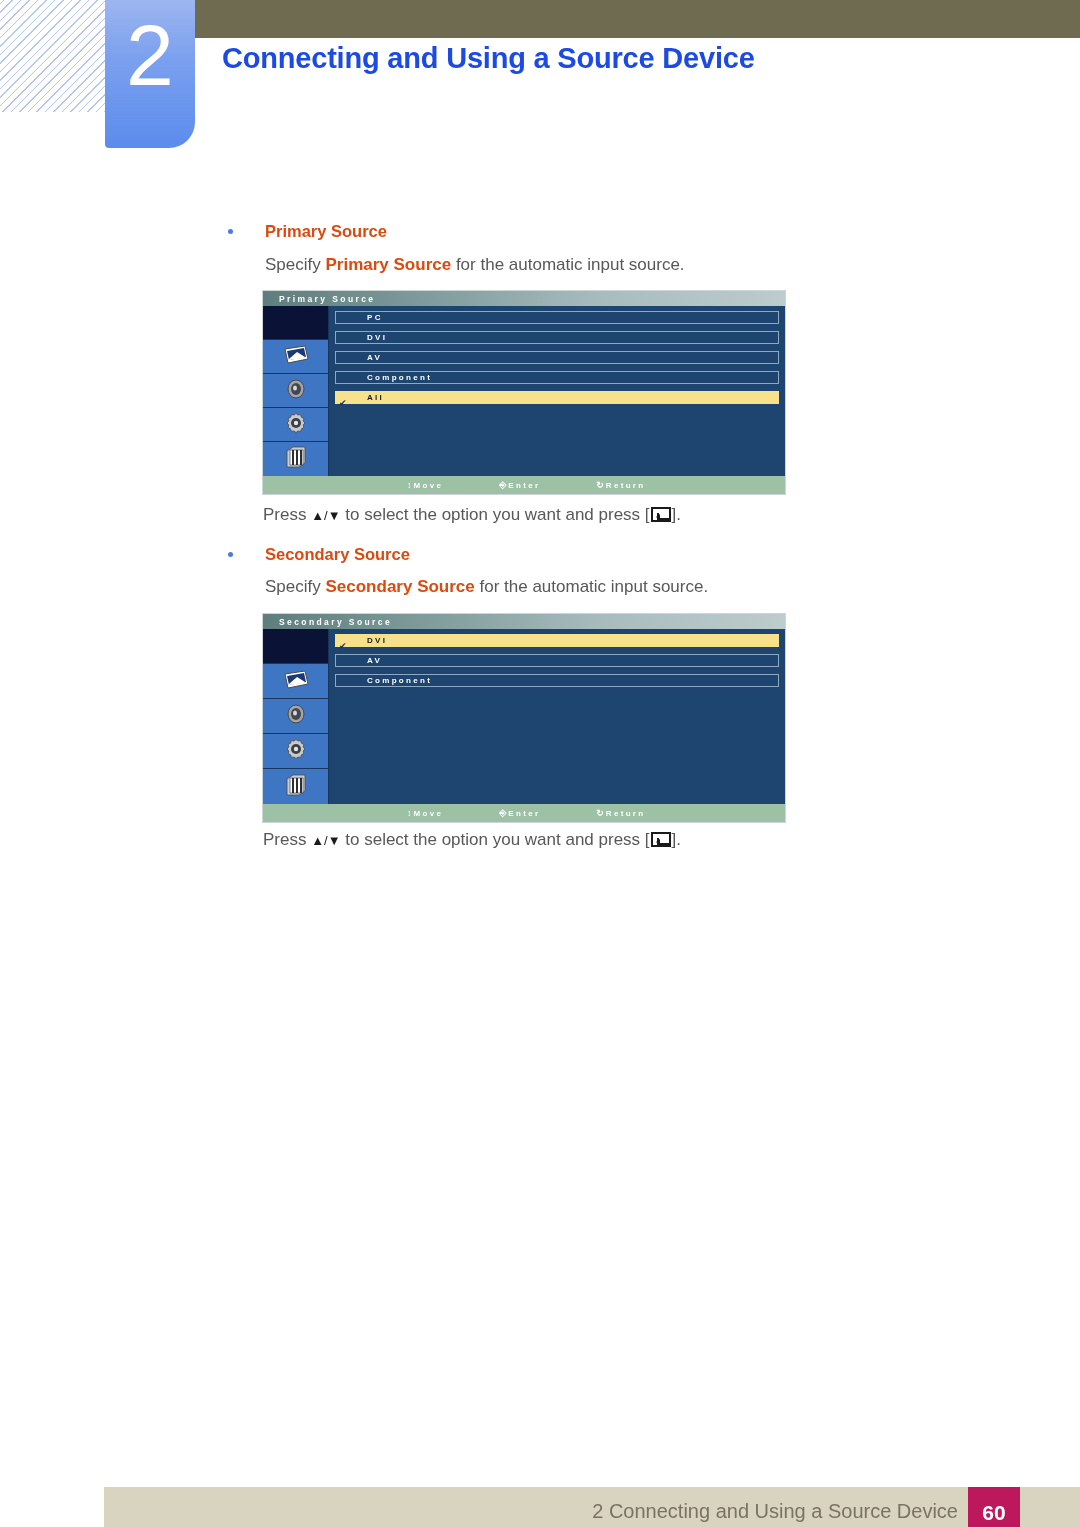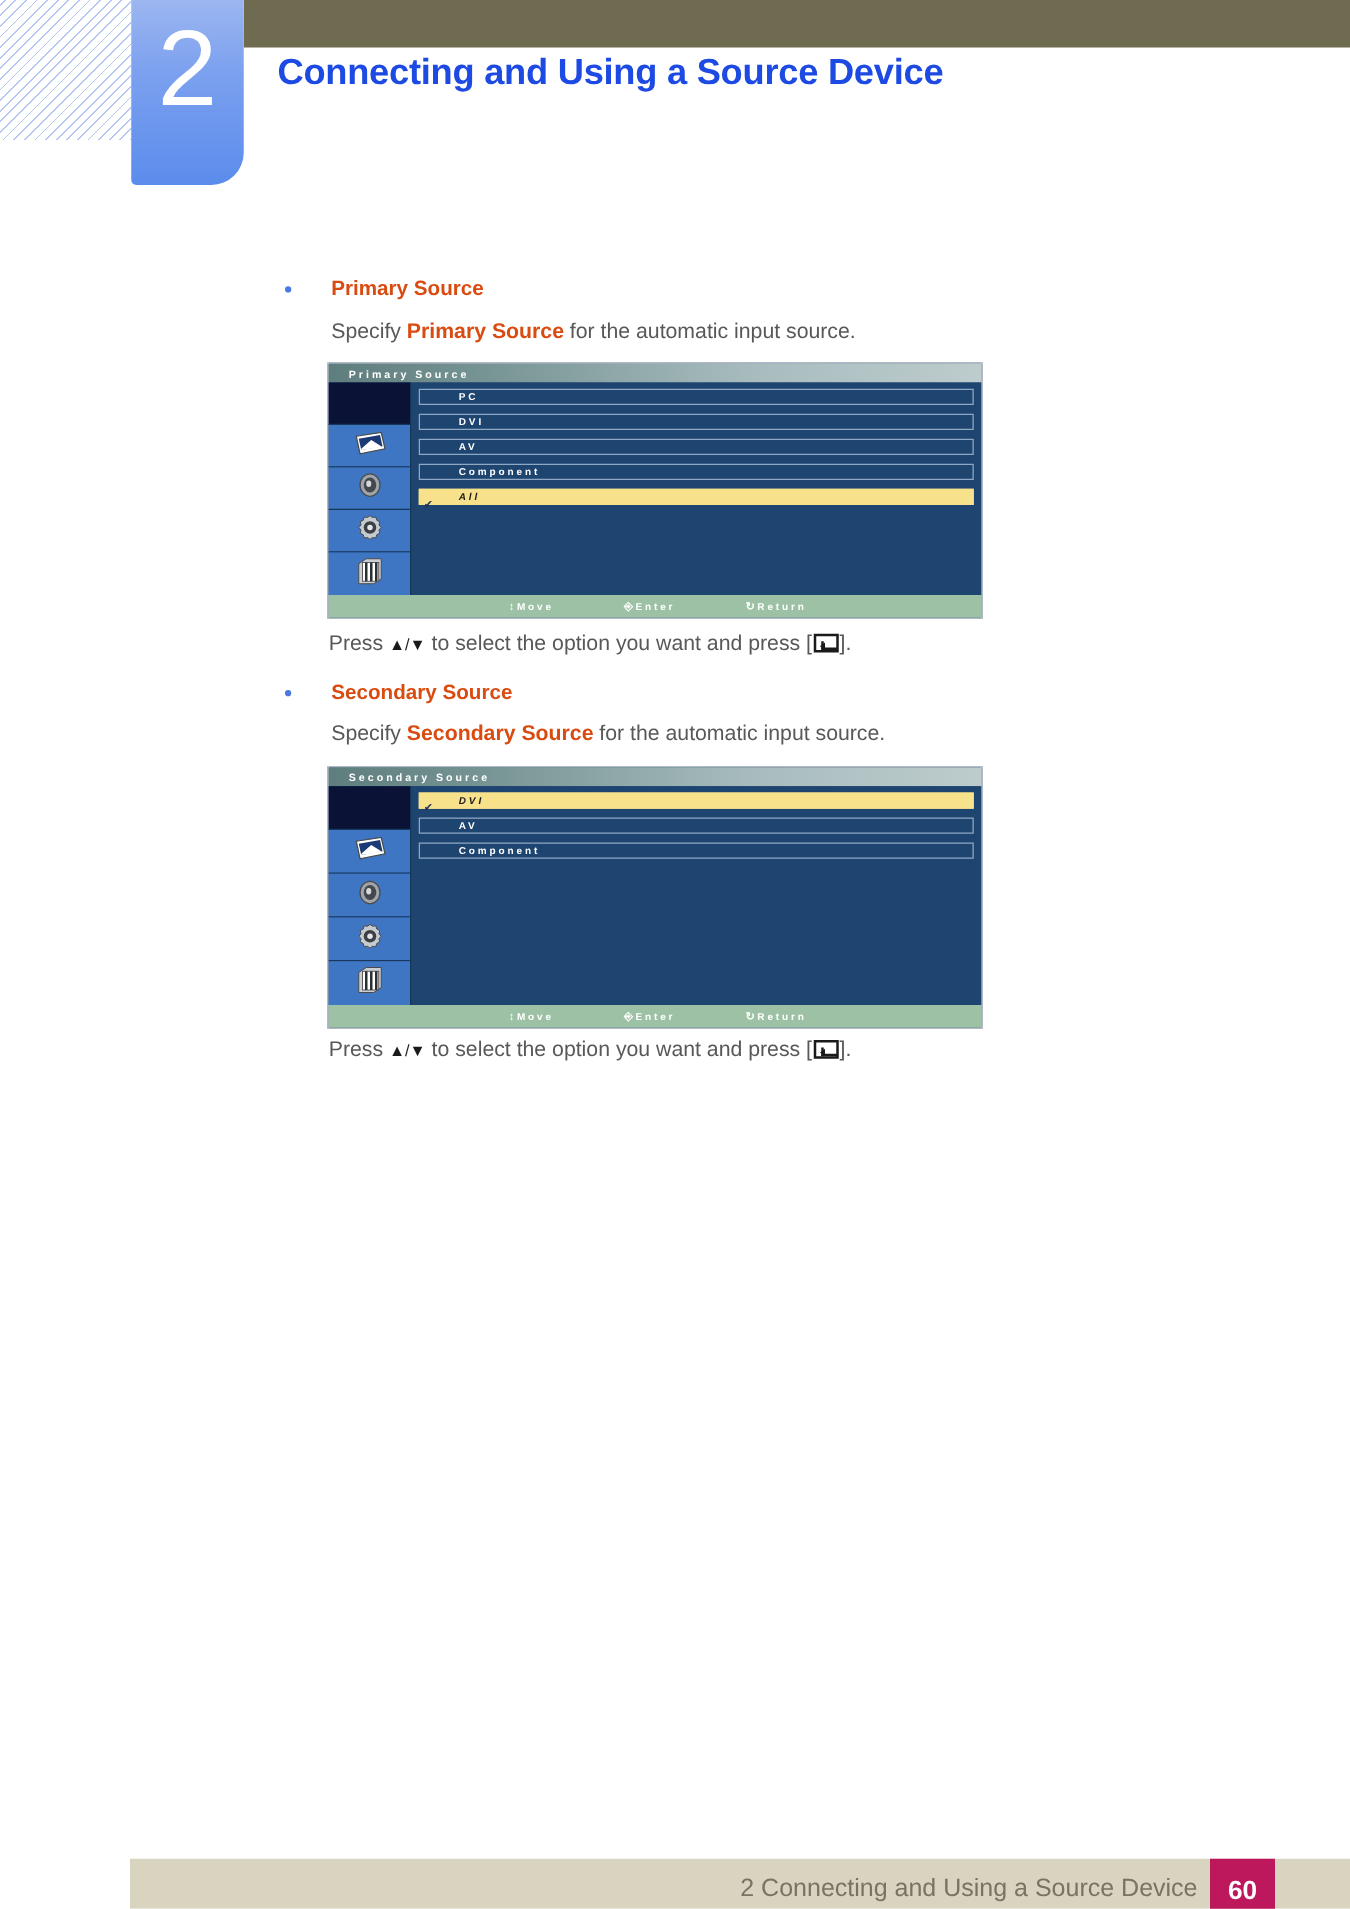--- a/index.html
+++ b/index.html
@@ -199,21 +199,21 @@
     position: relative;
   }
   .osd-row.selected .chip::after {
     content: "\2714";
     position: absolute;
     left: 3px; top: -1px;
     font-size: 9px;
     color: #1c3056;
     line-height: 13px;
   }
-  .osd-row.selected .rlabel { color: #1a1a1a; font-style: italic; }
+  .osd-row.selected .rlabel { color: #1a1a1a; }
 
   .osd-foot {
     height: 18px;
     background: #9dc1a4;
     display: flex;
     align-items: center;
   }
   .foot-item {
     display: flex;
     align-items: center;

